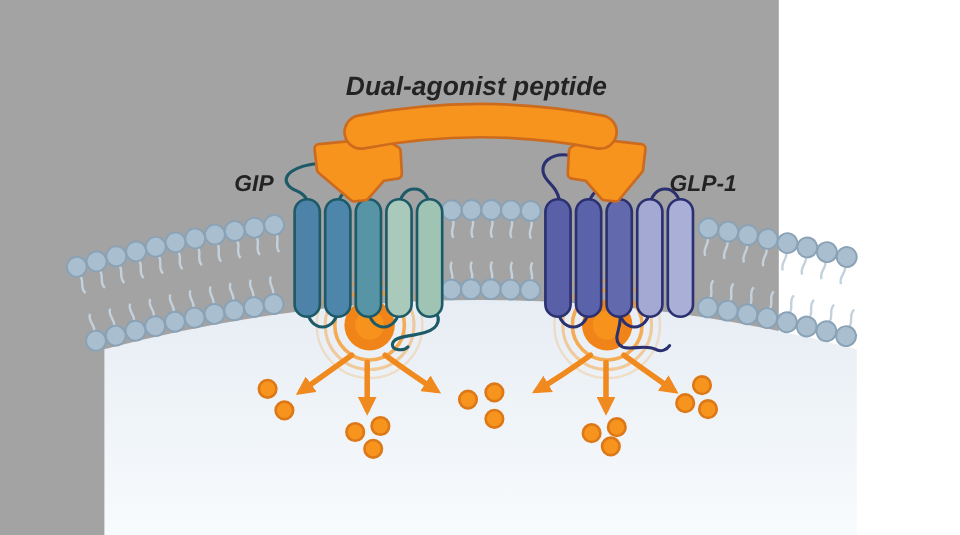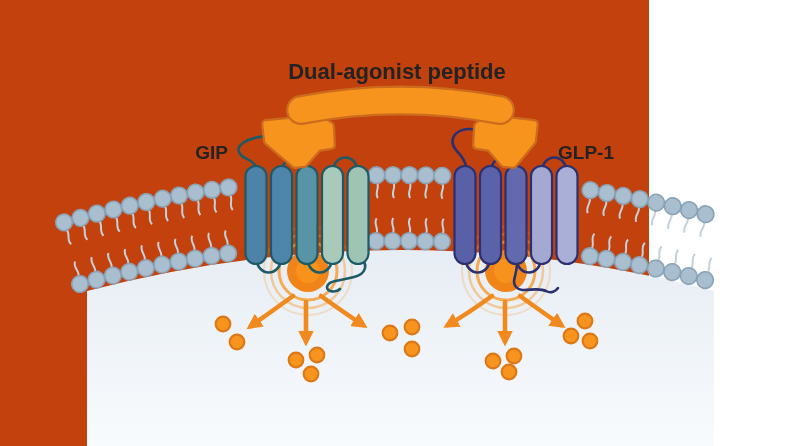--- a/index.html
+++ b/index.html
@@ -1,17 +1,17 @@
 <!DOCTYPE html>
 <html><head>
 <meta charset="utf-8">
 <style>
   html,body{margin:0;padding:0;background:#ffffff;}
   body{width:800px;height:446px;overflow:hidden;font-family:"Liberation Sans",sans-serif;}
-  #stage{position:relative;width:649px;height:446px;background:#c2410c;}
+  #stage{position:relative;width:649px;height:446px;background:#a3a3a3;font-style:italic;}
   svg{display:block;}
   text{font-family:"Liberation Sans","DejaVu Sans",sans-serif;}
   .title-text{font-size:22px;font-weight:bold;}
   .receptor-label{font-size:19px;font-weight:bold;}
 </style>
 </head>
 <body>
 
 <div id="stage">
   <svg id="scene" width="800" height="446" viewBox="0 0 800 446">

